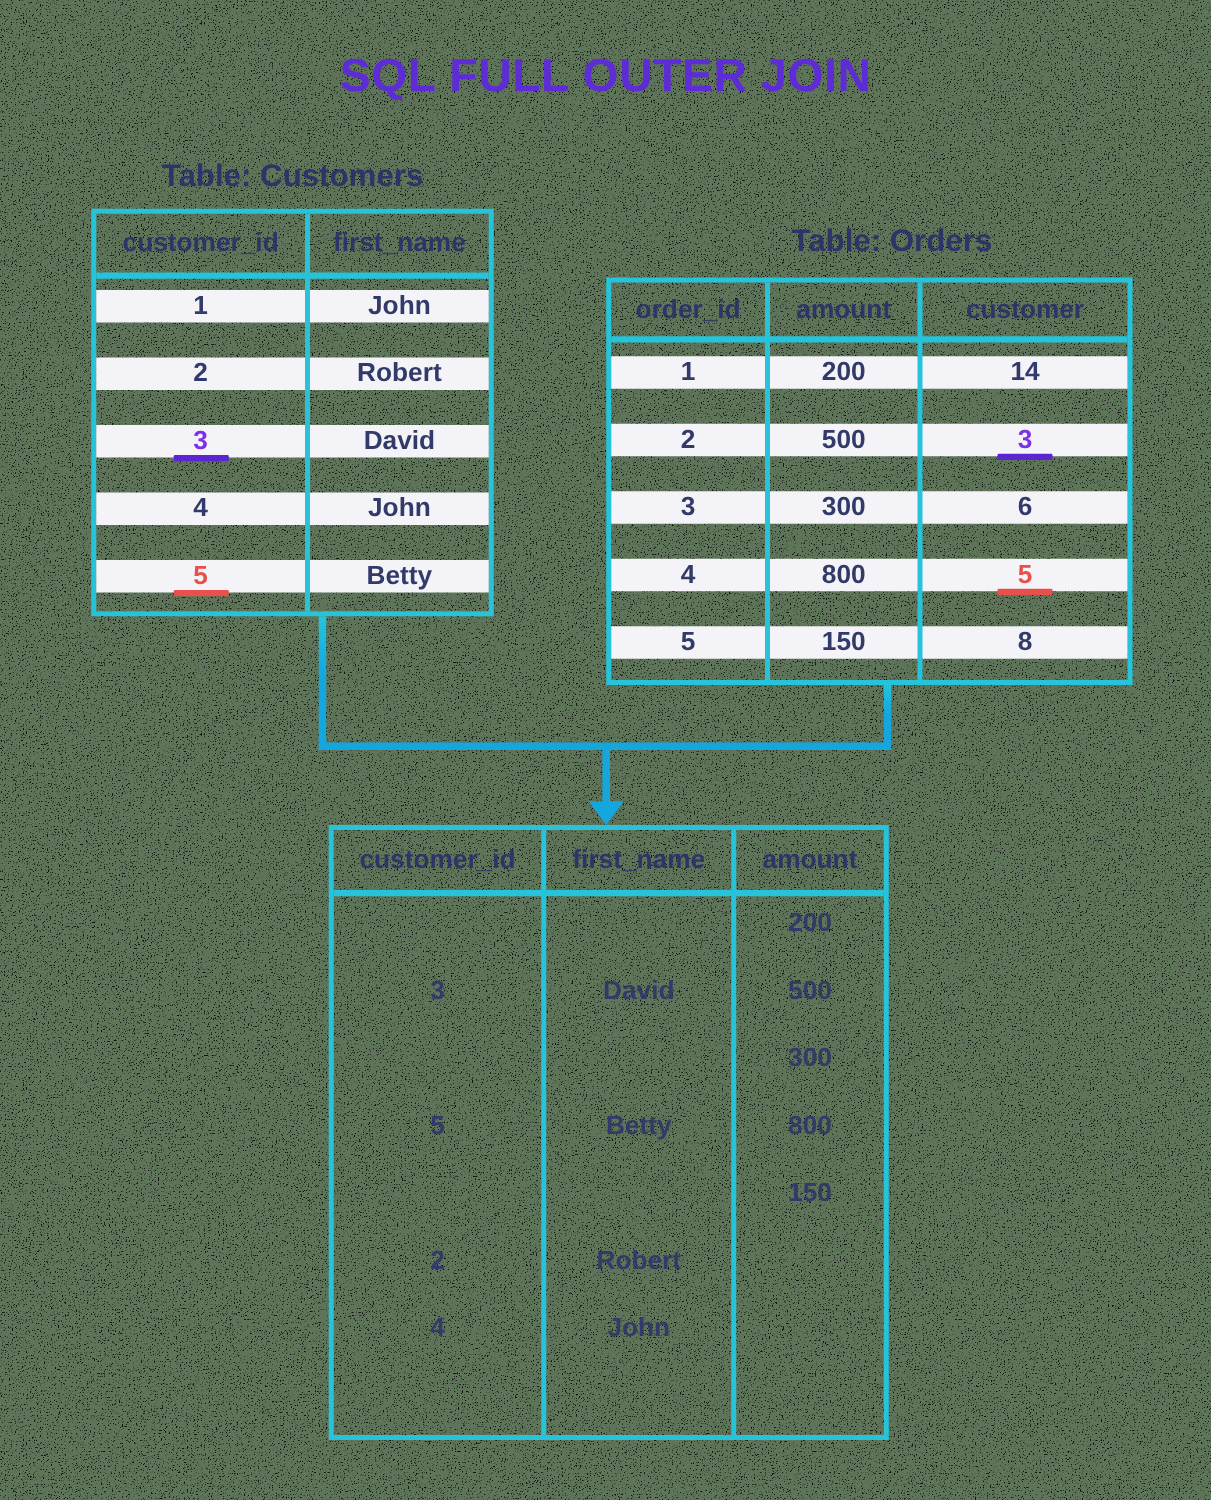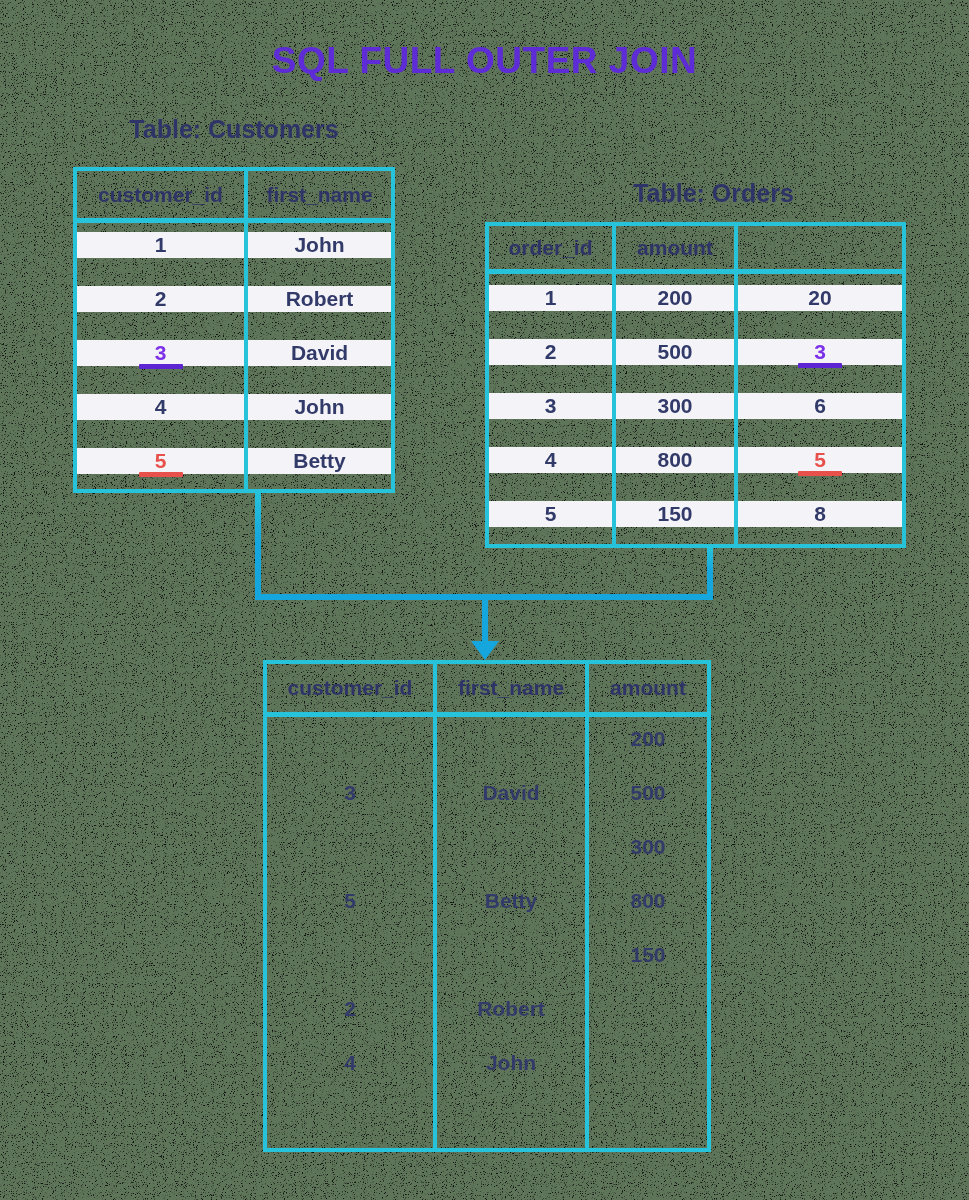--- a/index.html
+++ b/index.html
@@ -12,21 +12,21 @@
 
   .title{
     position:absolute;left:0;top:40px;width:969px;margin:0;
     text-align:center;font-size:37px;font-weight:800;letter-spacing:.5px;
     color:#5e2cd6;z-index:2;
   }
   .caption{
     position:absolute;text-align:center;font-size:25px;font-weight:700;
     color:#2e3468;z-index:2;
   }
-  .cap-customers{left:73px;width:322px;top:115px;}
+  .cap-customers{left:73px;width:322px;top:127px;}
   .cap-orders{left:503px;width:421px;top:179px;}
 
   .tbl{position:absolute;border:4px solid #26c3da;box-sizing:border-box;z-index:2;}
   .tbl-customers{left:73px;top:167px;width:322px;height:326px;}
   .tbl-orders{left:485px;top:222px;width:421px;height:326px;}
   .tbl-result{left:263px;top:660px;width:448px;height:492px;}
 
   .vdiv{position:absolute;top:0;bottom:0;width:4px;background:#26c3da;z-index:4;}
   .hsep{position:absolute;left:0;right:0;height:5px;background:#26c3da;z-index:4;}
 
@@ -120,26 +120,27 @@
     </div>
 
     <div class="vdiv" style="left:167px"></div>
   </div>
 
   <div class="caption cap-orders">Table: Orders</div>
 
   <div class="tbl tbl-orders">
     <div class="hcell ord-col1">order_id</div>
     <div class="hcell ord-col2">amount</div>
+    <div class="hcell ord-col3">customer</div>
     <div class="hsep" style="top:43px"></div>
 
     <div class="strip" style="top:59px">
       <div class="cell ord-col1">1</div>
       <div class="cell ord-col2">200</div>
-      <div class="cell ord-col3">20</div>
+      <div class="cell ord-col3">14</div>
     </div>
     <div class="strip" style="top:113px">
       <div class="cell ord-col1">2</div>
       <div class="cell ord-col2">500</div>
       <div class="cell ord-col3"><span class="hl hl-purple">3</span></div>
     </div>
     <div class="strip" style="top:167px">
       <div class="cell ord-col1">3</div>
       <div class="cell ord-col2">300</div>
       <div class="cell ord-col3">6</div>

